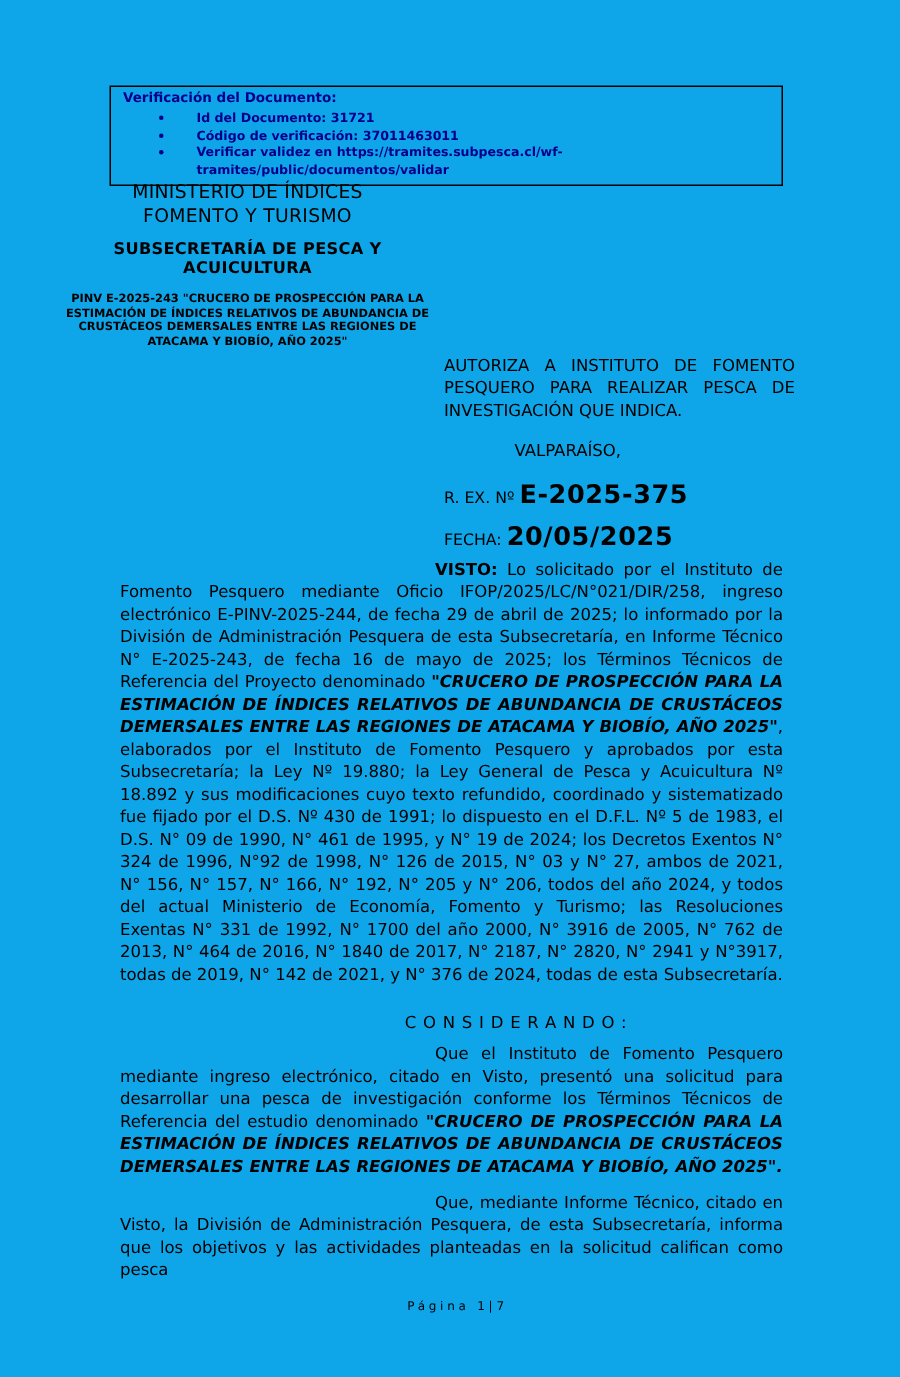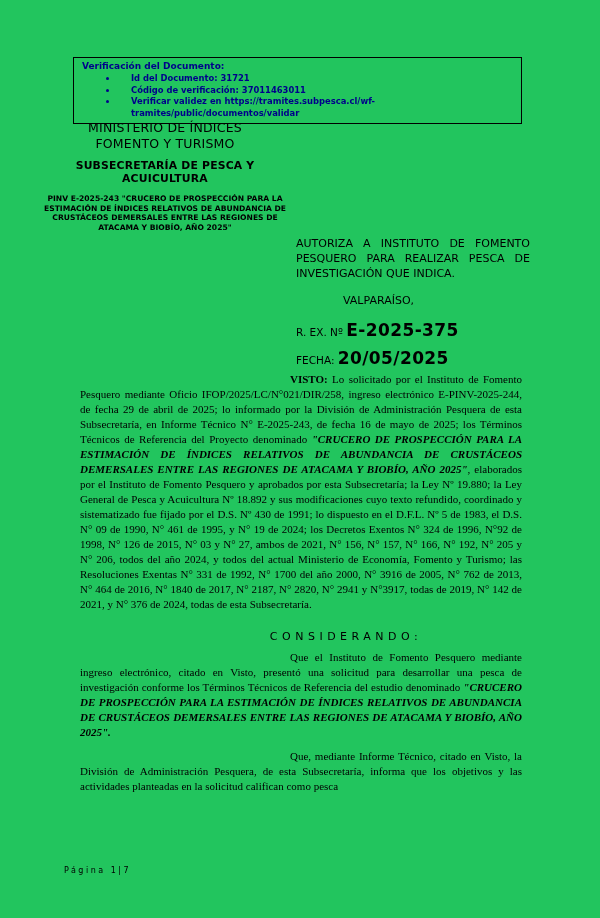--- a/index.html
+++ b/index.html
@@ -1,17 +1,17 @@
 <!DOCTYPE html>
 <html><head>
 <meta charset="utf-8">
 <style>
   html,body { margin:0; padding:0; background:#ffffff; }
   .page {
-    position:relative; width:600px; height:918px; background:#22c55e;
+    position:relative; width:600px; height:918px; background:#0ea5e9;
     font-family:"DejaVu Sans","Liberation Sans",sans-serif; color:#000;
     overflow:hidden;
   }
   
   .verify-box {
     position:absolute; left:73px; top:57px; width:449px; box-sizing:border-box;
     border:1px solid #000; padding:2px 6px 4px 8px; color:#00008B;
   }
   .verify-title { font-weight:bold; font-size:9px; line-height:12px; }
   .verify-list { margin:1px 0 0 0; padding:0 0 0 36px; list-style:disc; }
@@ -25,29 +25,29 @@
   }
   .pinv { margin:9px auto 0; width:252px; font-weight:bold; font-size:7.6px; line-height:9.6px; }
   
   .subject { position:absolute; left:296px; top:236px; width:234px; font-size:11px; line-height:15px; text-align:justify; }
   .city    { position:absolute; left:296px; top:294px; font-size:11px;margin-left:47px; }
   .rex     { position:absolute; left:296px; top:320px; font-size:10.5px; }
   .fecha   { position:absolute; left:296px; top:348px; font-size:10.5px; }
   .bignum  { font-weight:bold; font-size:17px; letter-spacing:0.4px; }
   
   .body-text { position:absolute; left:80px; top:372px; width:442px; font-size:11px; line-height:15px; text-align:justify; }
-  .para { margin:0 0 9px 0; text-indent:210px;font-family:Liberation Serif, serif; }
+  .para { margin:0 0 9px 0; text-indent:210px; }
   .b  { font-weight:bold; }
   .bi { font-weight:bold; font-style:italic; }
   .considerando {
     font-weight:normal; letter-spacing:4.5px; text-align:center;
     margin:17px 0 6px 90px; text-indent:0; font-size:11px;
   }
   .footer {
-    position:absolute; left:64px; top:866px; width:442px; text-align:left;
+    position:absolute; left:84px; top:866px; width:442px; text-align:center;
     font-size:8px; letter-spacing:2.5px; color:#000;
   }
 </style>
 </head>
 <body>
 
 <div class="page">
 
   <div class="verify-box">
     <div class="verify-title">Verificación del Documento:</div>

